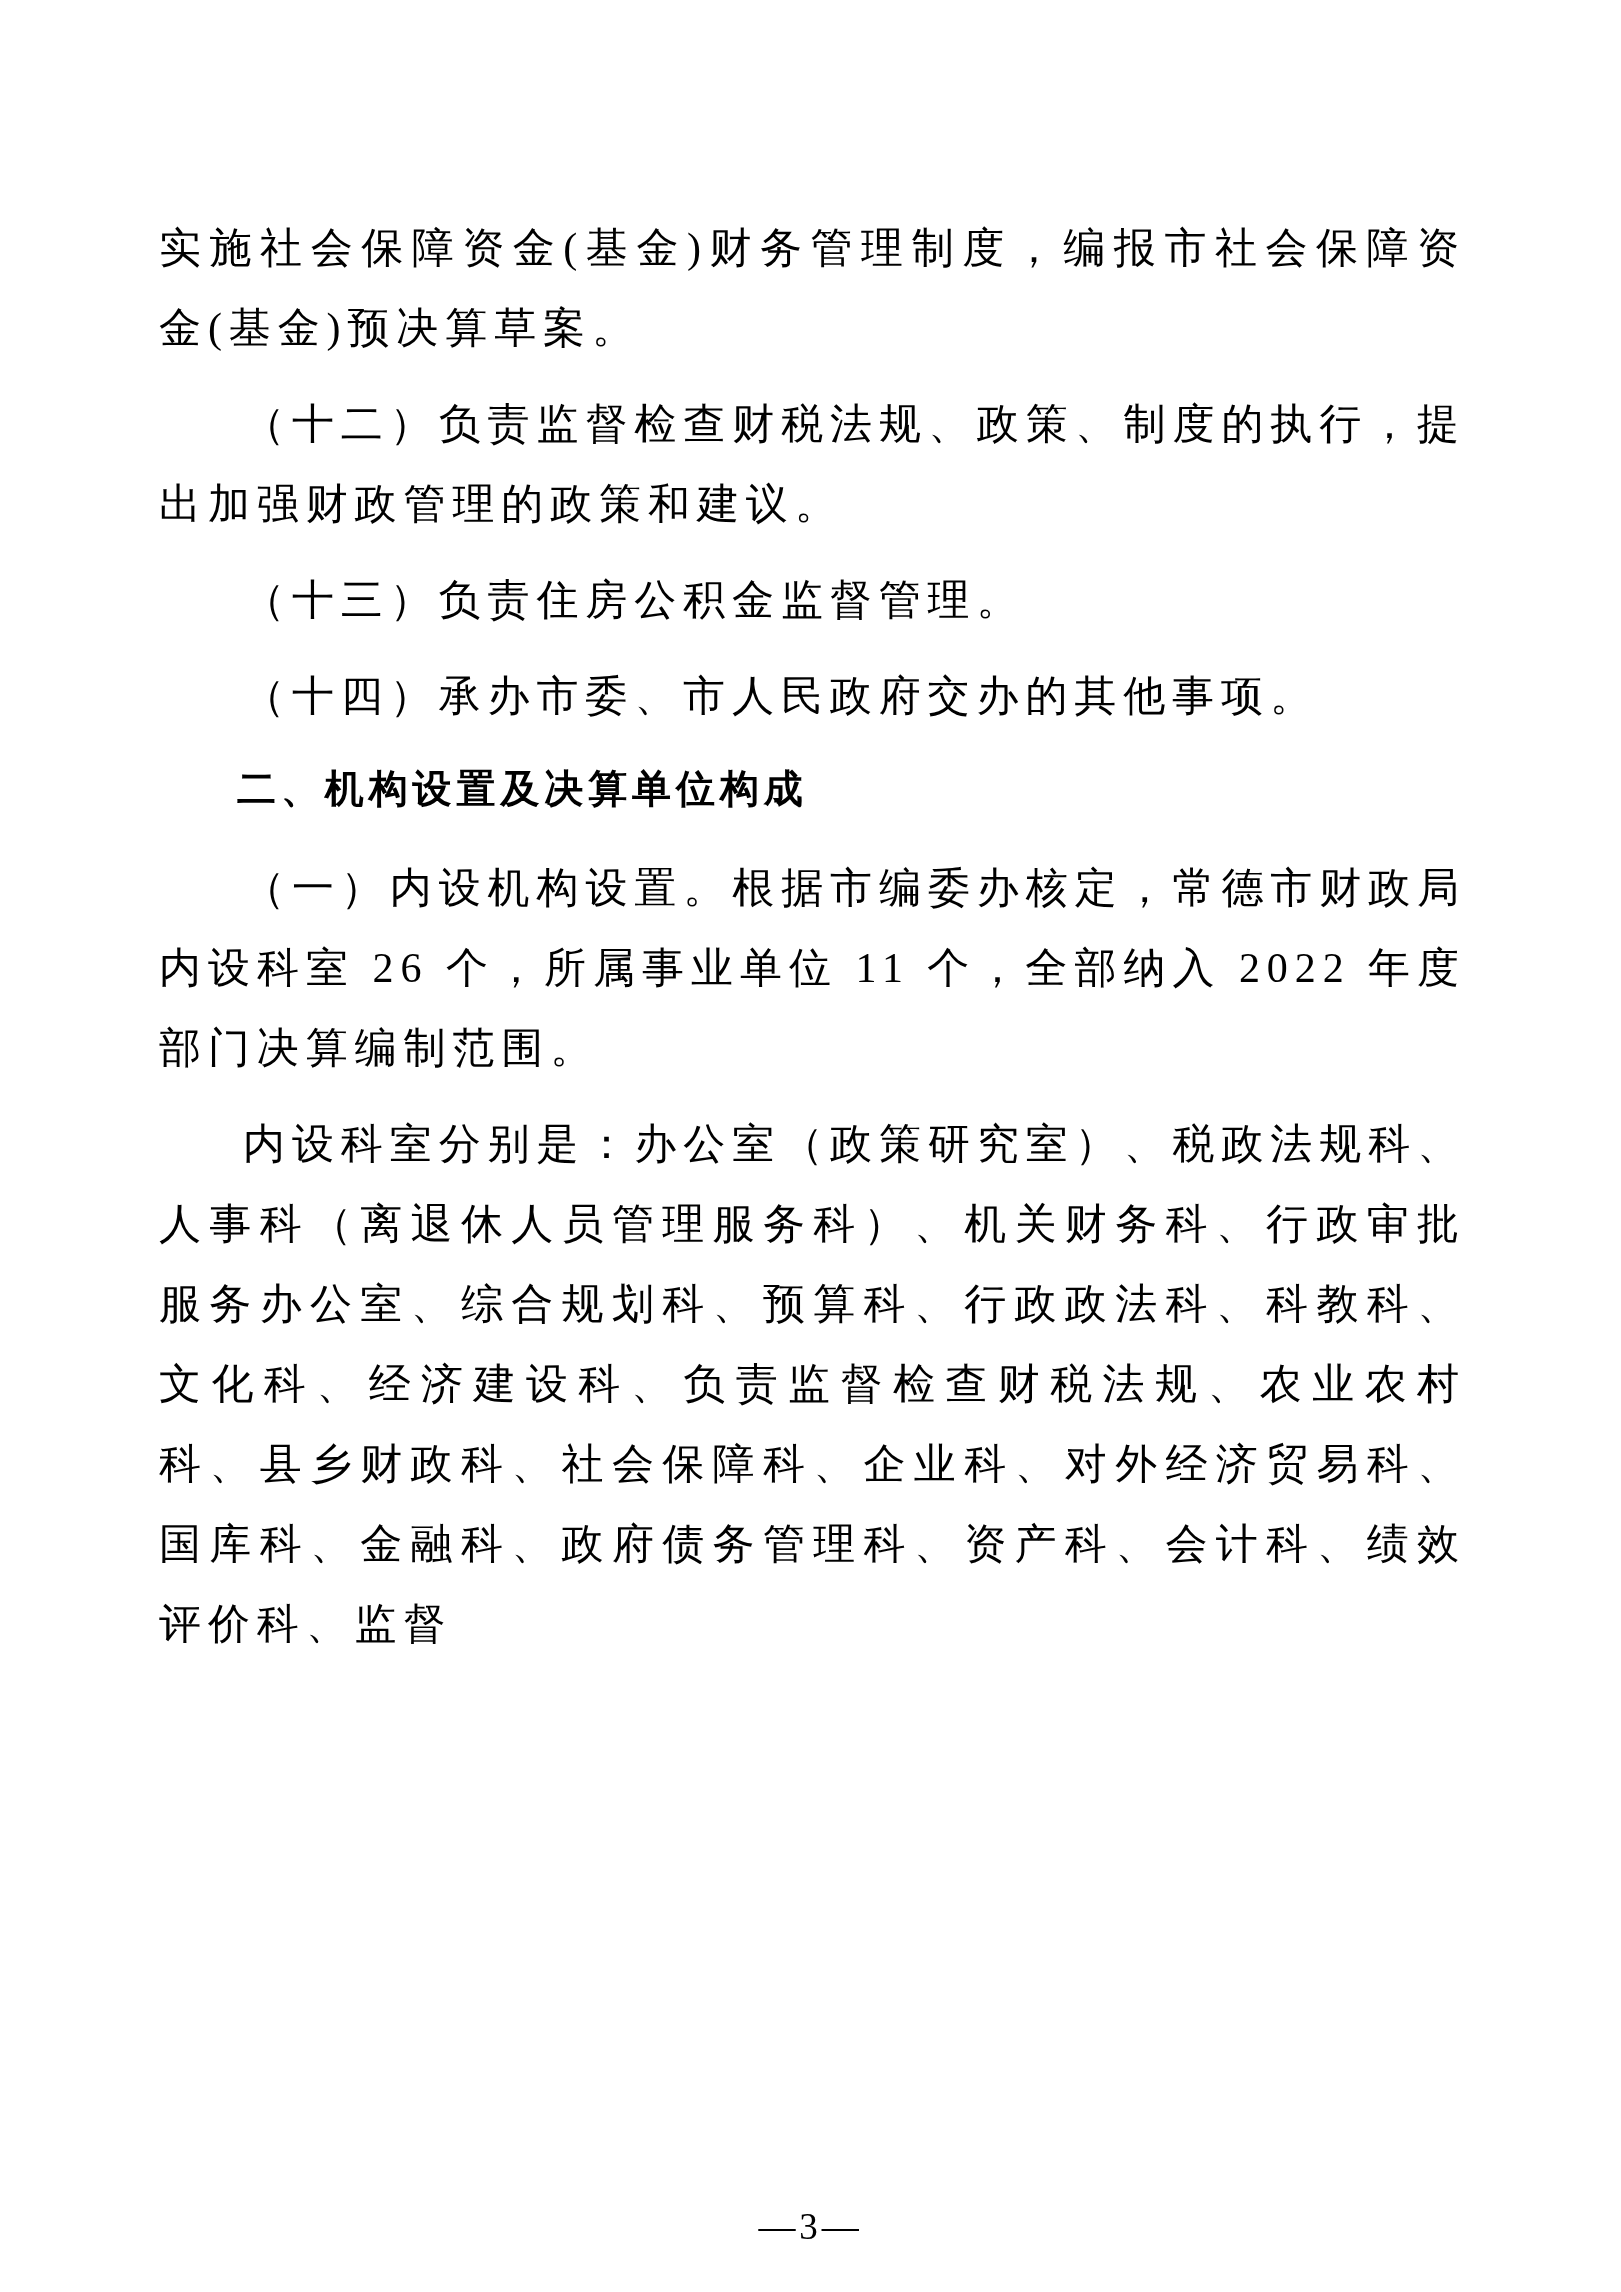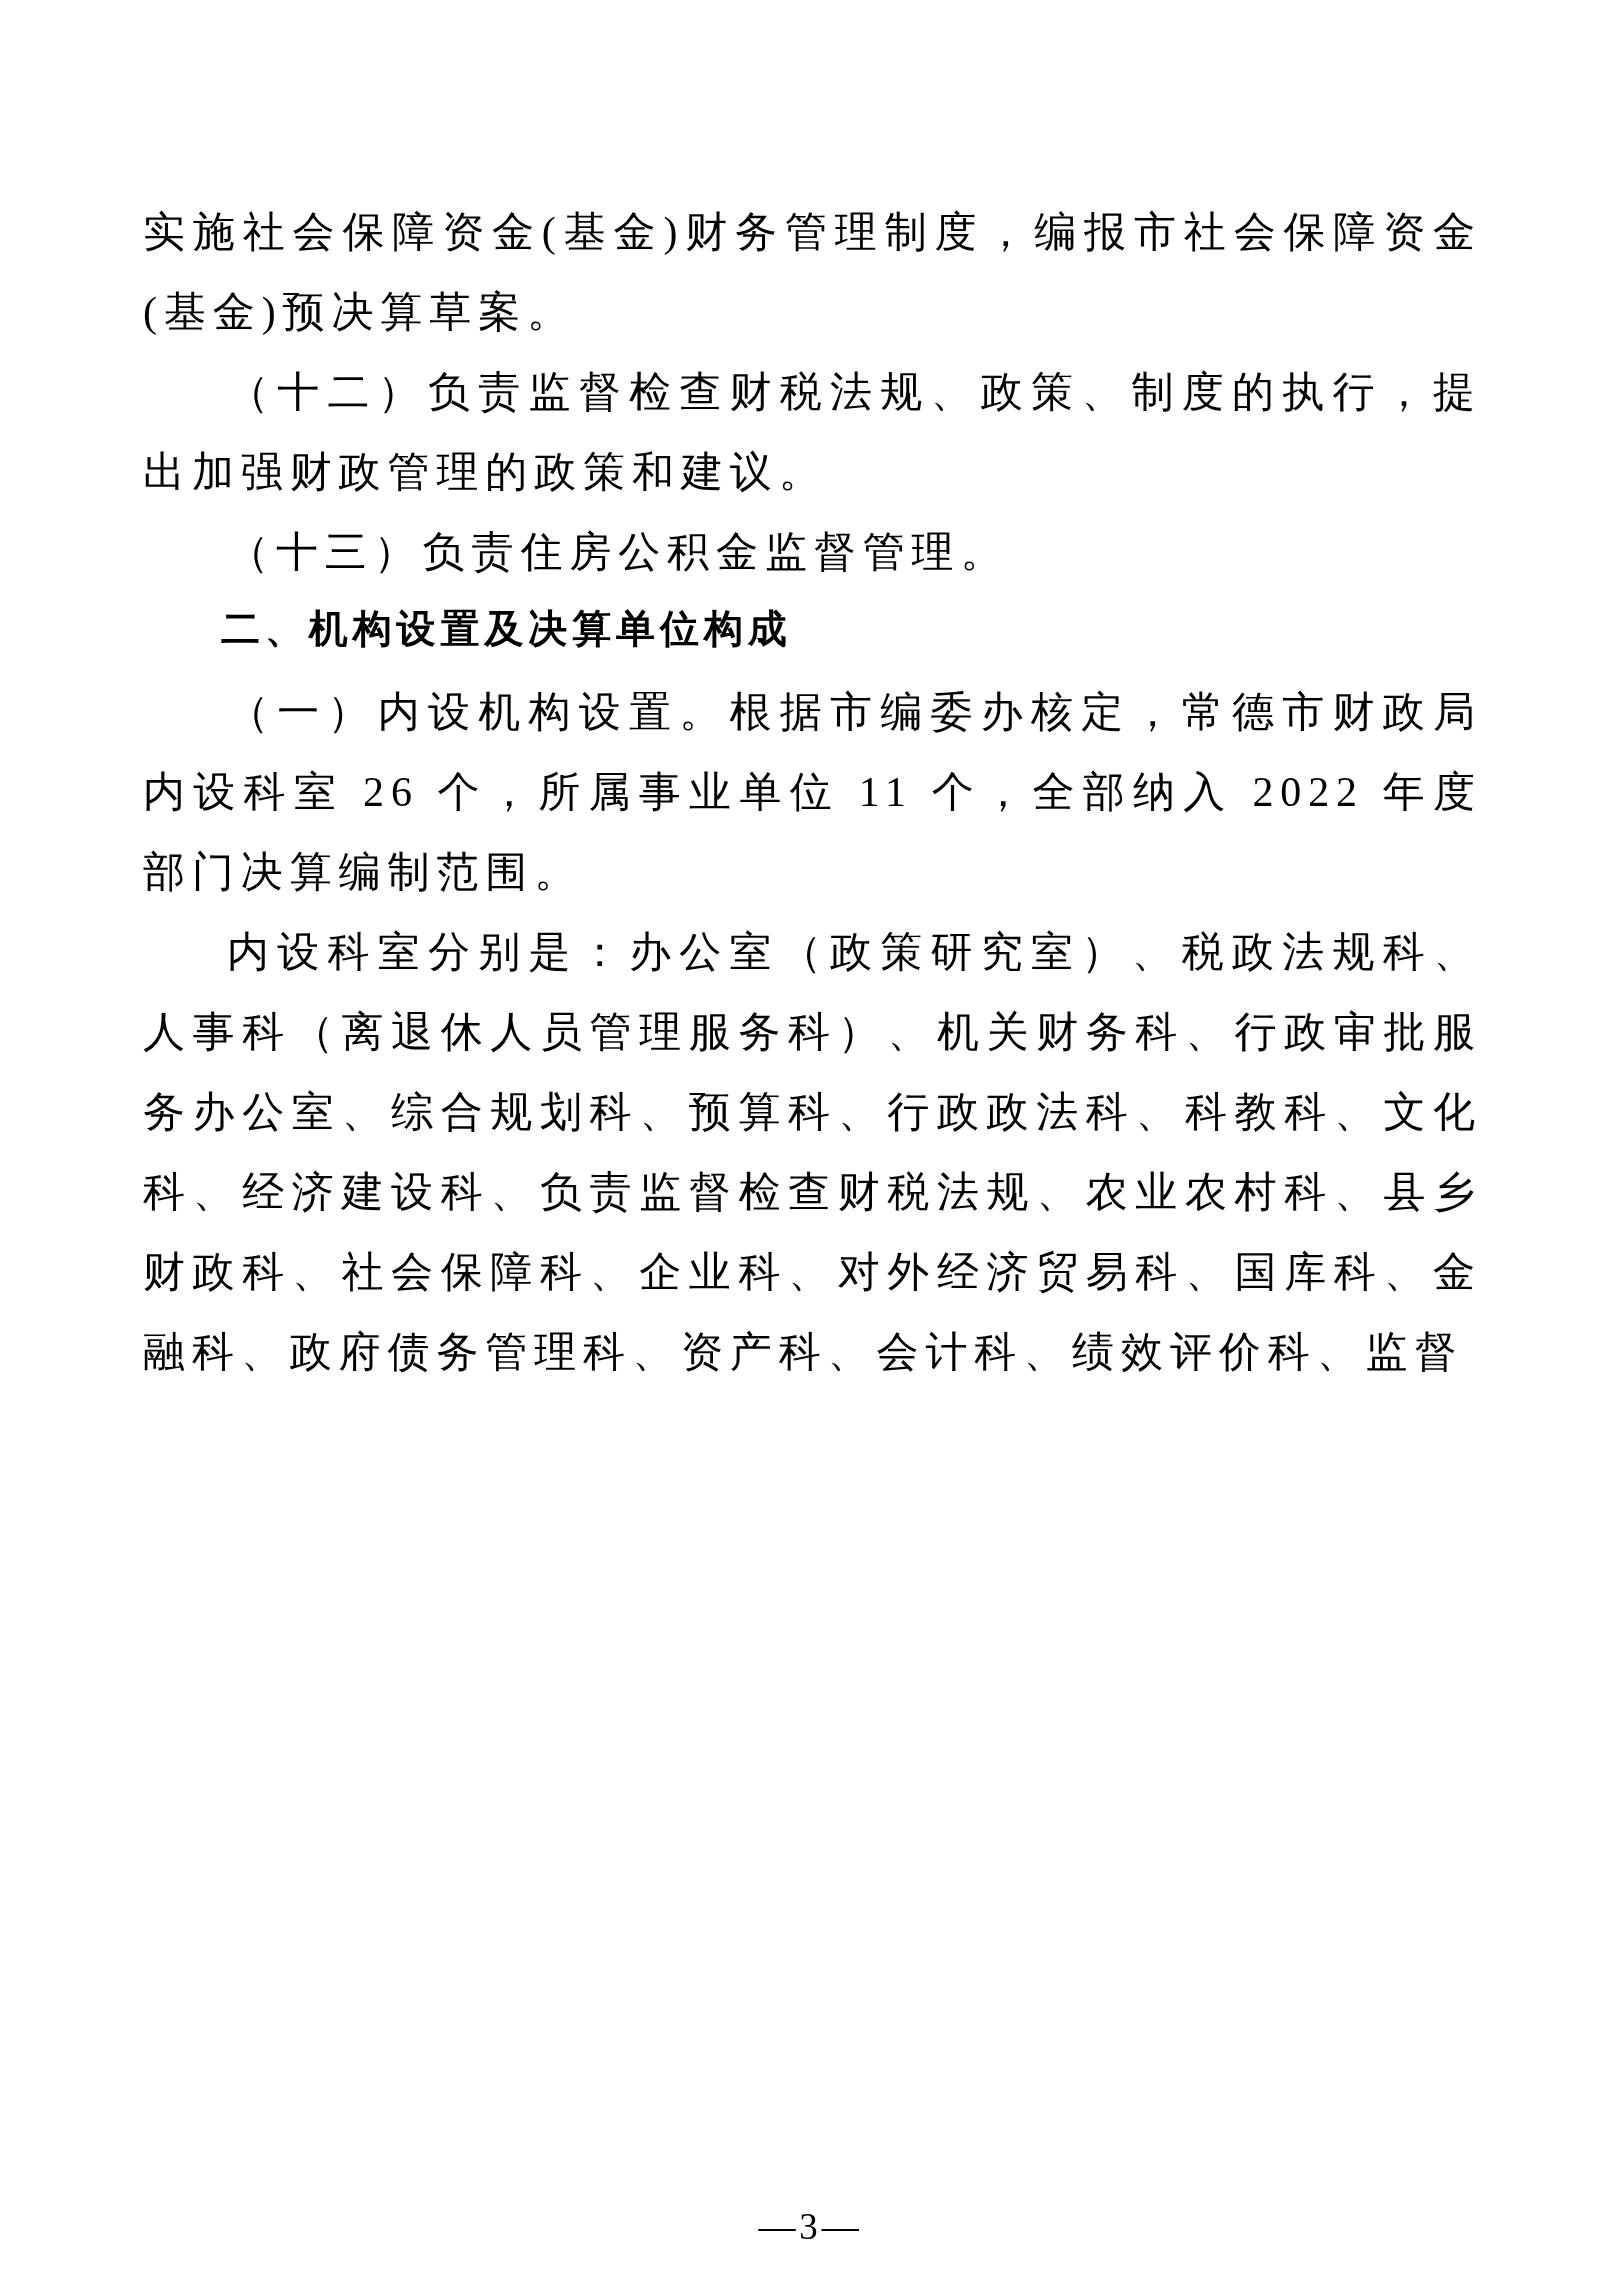--- a/index.html
+++ b/index.html
@@ -21,21 +21,21 @@
     left: 143px;
     top: 192px;
     width: 1339px;
     font-size: 42px;
     line-height: 80px;
     letter-spacing: 6.9px;
     text-align: justify;
     text-justify: inter-ideograph;
   }
   .content p, .content h2 {
-    margin: 0;
+    margin: 16px;
     padding: 0;
   }
   .para {
     text-indent: 2em;
   }
   .para-cont {
     text-indent: 0;
   }
   .heading {
     text-indent: 2em;
@@ -56,19 +56,20 @@
   }
 </style>
 </head>
 <body>
 
 <div class="page">
   <div class="content">
     <p class="para-cont">实施社会保障资金(基金)财务管理制度，编报市社会保障资金(基金)预决算草案。</p>
     <p class="para">（十二）负责监督检查财税法规、政策、制度的执行，提出加强财政管理的政策和建议。</p>
     <p class="para">（十三）负责住房公积金监督管理。</p>
+    <p class="para">（十四）承办市委、市人民政府交办的其他事项。</p>
     <h2 class="heading">二、机构设置及决算单位构成</h2>
     <p class="para">（一）内设机构设置。根据市编委办核定，常德市财政局内设科室 26 个，所属事业单位 11 个，全部纳入 2022 年度部门决算编制范围。</p>
     <p class="para">内设科室分别是：办公室（政策研究室）、税政法规科、人事科（离退休人员管理服务科）、机关财务科、行政审批服务办公室、综合规划科、预算科、行政政法科、科教科、文化科、经济建设科、负责监督检查财税法规、农业农村科、县乡财政科、社会保障科、企业科、对外经济贸易科、国库科、金融科、政府债务管理科、资产科、会计科、绩效评价科、监督</p>
   </div>
   <div class="page-number">—3—</div>
 </div>
 
 
 </body></html>

